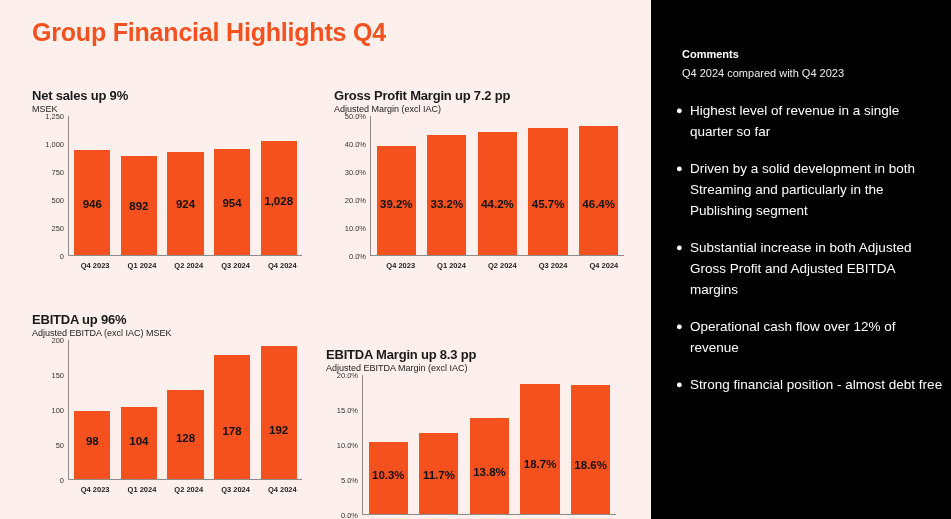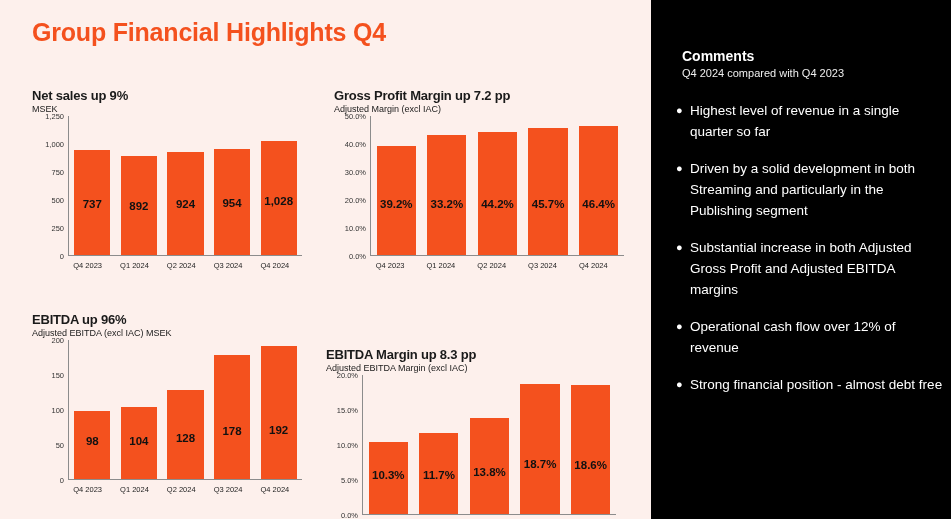--- a/index.html
+++ b/index.html
@@ -111,41 +111,41 @@
     position: absolute;
     left: 36px;
     right: 0;
     bottom: 0;
     height: 16px;
     display: flex;
     justify-content: space-around;
   }
   .xtick {
     width: 15.5%;
-    text-align: left;
+    text-align: right;
     font-size: 7.5px;
-    font-weight: normal;
+    font-weight: bold;
     color: #222;
     padding-top: 3px;
   }
   
   .right {
     position: absolute;
     left: 651px;
     top: 0;
     width: 300px;
     height: 519px;
     background: #000000;
     color: #ffffff;
   }
   .comments-title {
     position: absolute;
     left: 31px;
     top: 48px;
-    font-size: 14px;
+    font-size: 11px;
     font-weight: bold;
     color: #ffffff;
   }
   .comments-sub {
     position: absolute;
     left: 31px;
     top: 67px;
     font-size: 11px;
     color: #eeeeee;
   }
@@ -189,21 +189,21 @@
           <div class="ytick" style="top:20%">1,000</div>
           <div class="ytick" style="top:40%">750</div>
           <div class="ytick" style="top:60%">500</div>
           <div class="ytick" style="top:80%">250</div>
           <div class="ytick" style="top:100%">0</div>
         </div>
         <div class="plot">
           <div class="bars">
             <div class="barwrap">
               <div class="bar" style="height:75.7%">
-                <div class="barlabel" style="top:48px">737</div>
+                <div class="barlabel" style="top:48px">946</div>
               </div>
             </div>
             <div class="barwrap">
               <div class="bar" style="height:71.4%">
                 <div class="barlabel" style="top:44px">892</div>
               </div>
             </div>
             <div class="barwrap">
               <div class="bar" style="height:73.9%">
                 <div class="barlabel" style="top:46px">924</div>

